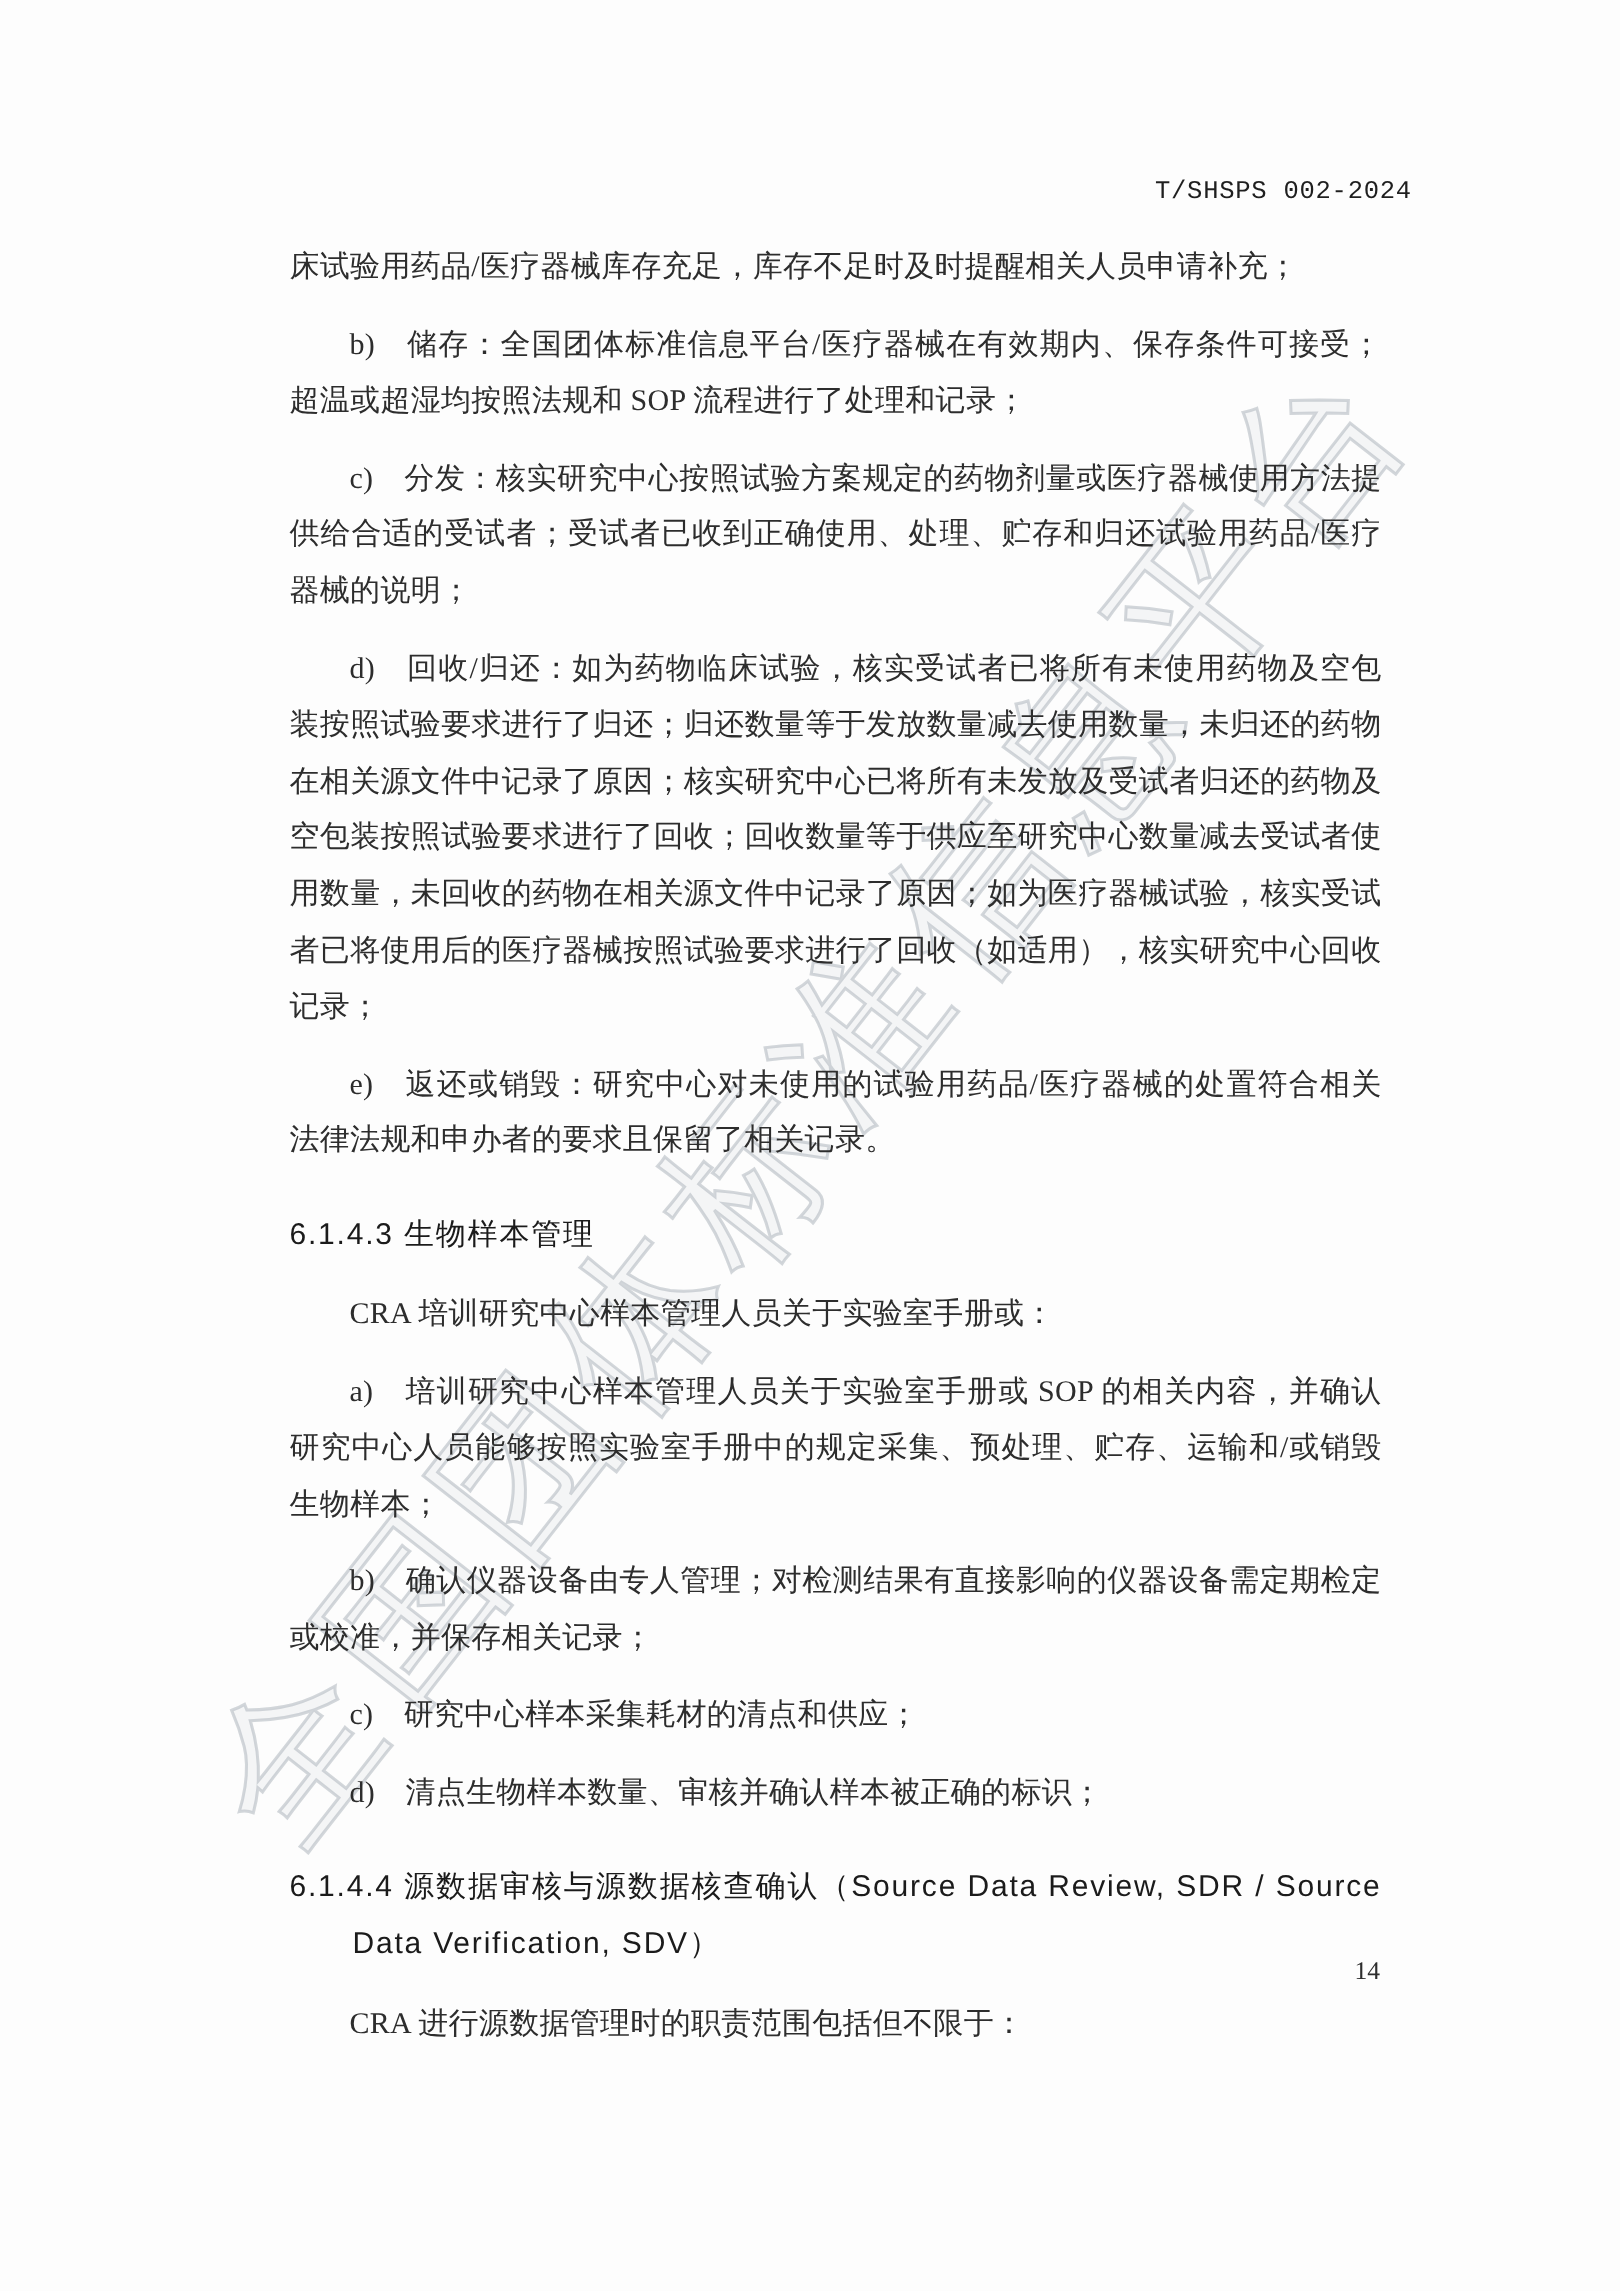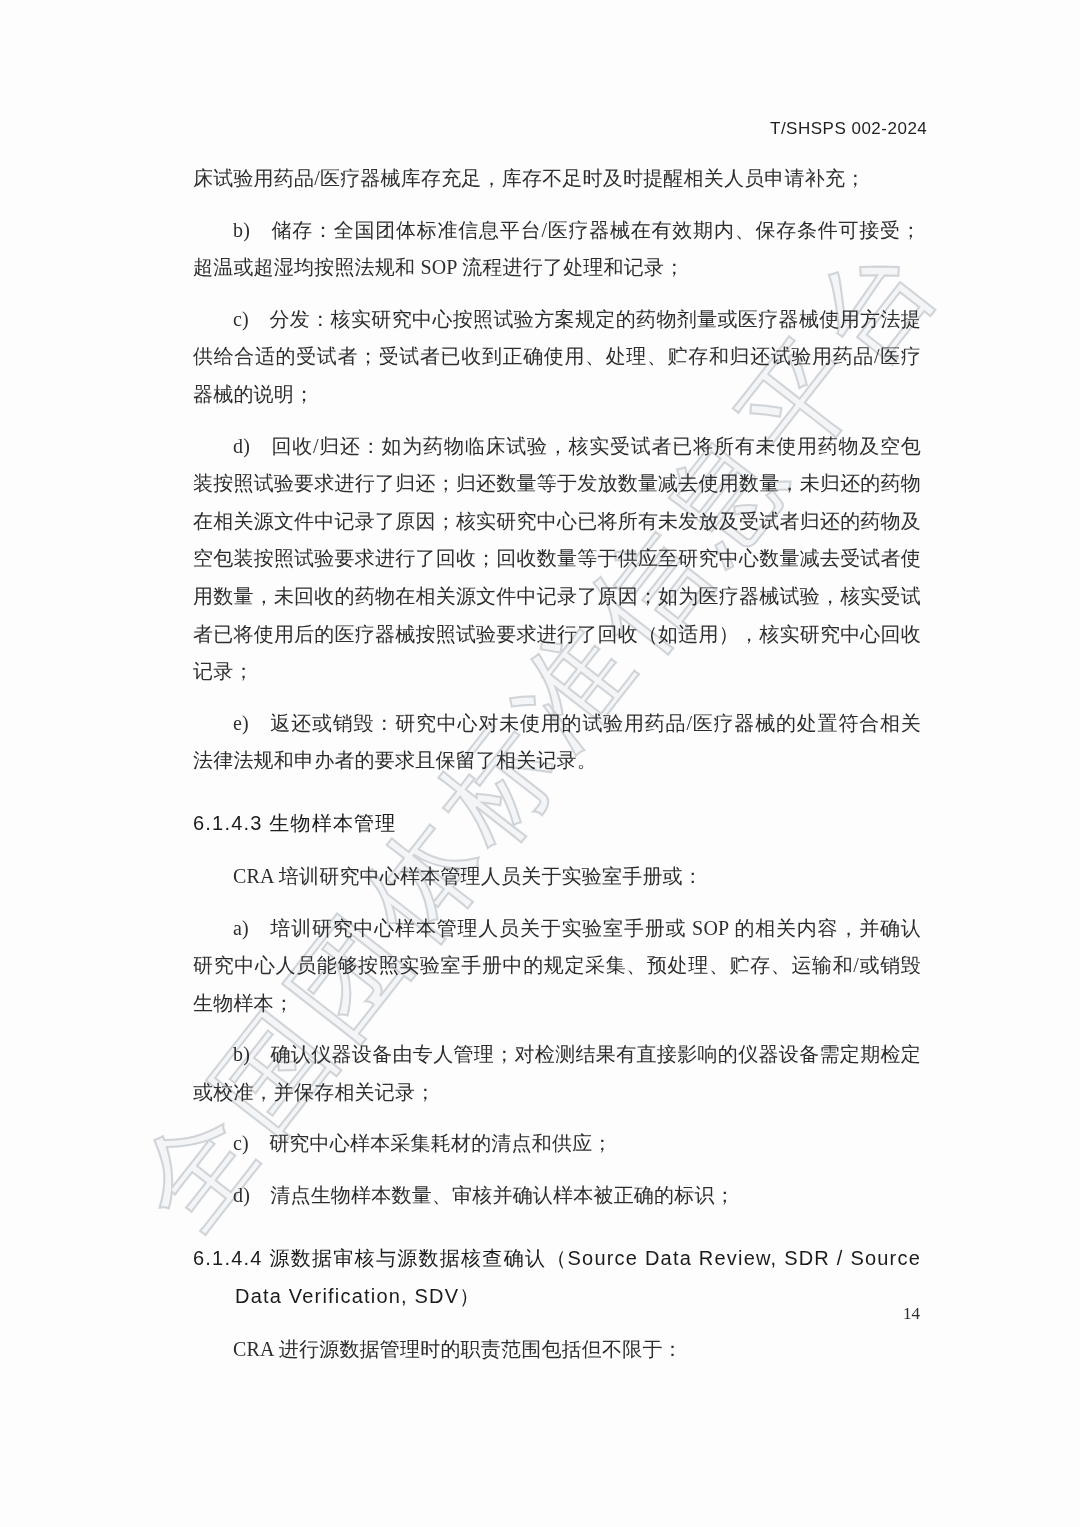--- a/index.html
+++ b/index.html
@@ -16,21 +16,21 @@
     font-family: "Liberation Serif", serif;
   }
   .header-code {
     position: absolute;
     top: 119px;
     left: 770px;
     width: 170px;
     font-size: 17px;
     letter-spacing: 0.5px;
     color: #1f1f1f;
-    font-family: Liberation Sans, sans-serif;
+    font-family: Liberation Mono, monospace;
     white-space: nowrap;
   }
   .content {
     position: absolute;
     left: 193px;
     top: 160px;
     width: 728px;
   }
   .body-p {
     margin: 0 0 14px 0;

